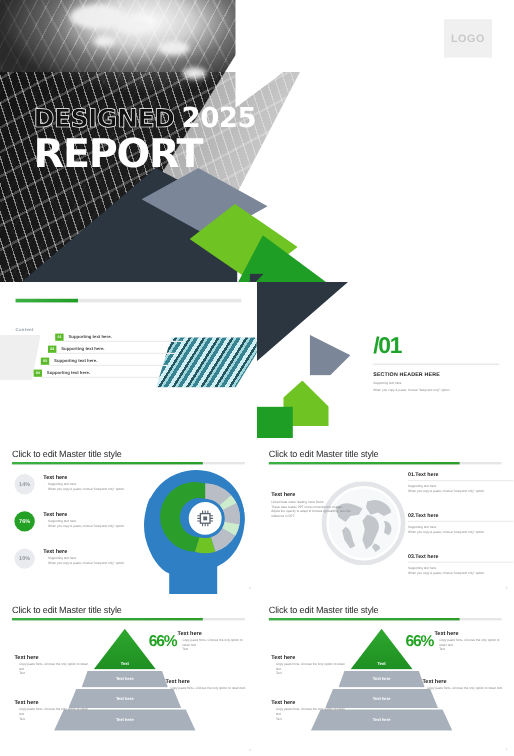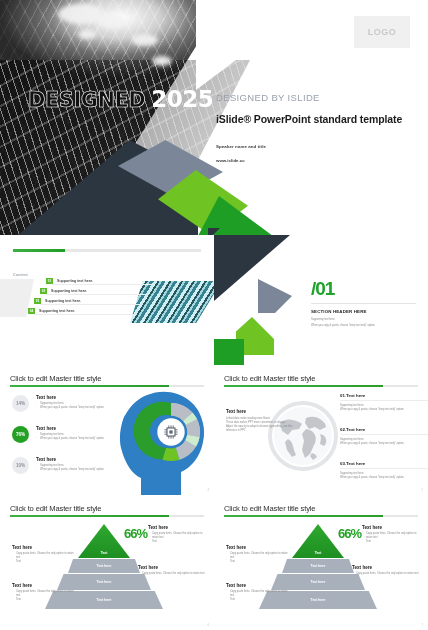--- a/index.html
+++ b/index.html
@@ -71,21 +71,21 @@
   .geo-navy2{
     left:196px; top:0px; width:120px; height:90px;
     background:#ffffff; clip-path:polygon(0 0,100% 0,0 100%);
   }
   .notch{
     position:absolute; left:208px; top:228px; width:12px; height:12px; z-index:7;
     background:#2b3641; clip-path:polygon(0 0,100% 0,0 100%);
   }
 
   .logo-box{
-    position:absolute; right:18px; top:16px; width:56px; height:32px;
+    position:absolute; right:18px; top:16px; width:40px; height:32px;
     background:#f0f0f0; display:flex; align-items:center; justify-content:center; z-index:6;
   }
   .logo-box span{ font-size:9px; font-weight:700; color:#c9c9c9; letter-spacing:.5px; }
 
   .cover-right{ position:absolute; left:216px; top:92px; z-index:6; }
   .c-eyebrow{ font-size:9.5px; color:#9aa2ad; letter-spacing:.35px; }
   .c-head{ font-size:10.5px; font-weight:700; color:#1c1c1c; margin-top:10px; letter-spacing:-.1px; }
   .c-sub{ font-size:4.4px; font-weight:700; color:#3a3a3a; margin-top:19px; letter-spacing:.1px; }
   .c-url{ font-size:4.4px; font-weight:700; color:#3a3a3a; margin-top:9px; }
 
@@ -188,38 +188,33 @@
     <div class="cloud" style="left:132px;top:34px;width:26px;height:12px;"></div>
     <div class="cloud" style="left:152px;top:56px;width:20px;height:10px;"></div>
     <div class="cloud" style="left:78px;top:30px;width:18px;height:9px;"></div>
 
     <div class="geo geo-navy2"></div>
 
     <div class="cover-title">
       <div>
         <span class="t-business">DESIGNED</span><span class="t-2019">2025</span>
       </div>
+      <div class="t-report">REPORT</div>
     </div>
 
     <div class="geo geo-navy"></div>
     <div class="geo geo-slate"></div>
     <div class="geo geo-green"></div>
     <div class="geo geo-darkgreen"></div>
     <div class="notch"></div>
 
     <div class="logo-box">
       <span>LOGO</span>
     </div>
 
-    <div class="cover-right">
-      <div class="c-eyebrow">DESIGNED BY ISLIDE</div>
-      <div class="c-head">iSlide® PowerPoint standard template</div>
-      <div class="c-sub">Speaker name and title</div>
-      <div class="c-url">www.islide.cc</div>
-    </div>
   </div>
 
   <div class="slide" id="slide-content">
     <div class="prog">
         <i></i>
       </div>
     <div class="content-word">Content</div>
     <div class="para"></div>
     <div class="bld"></div>
 

